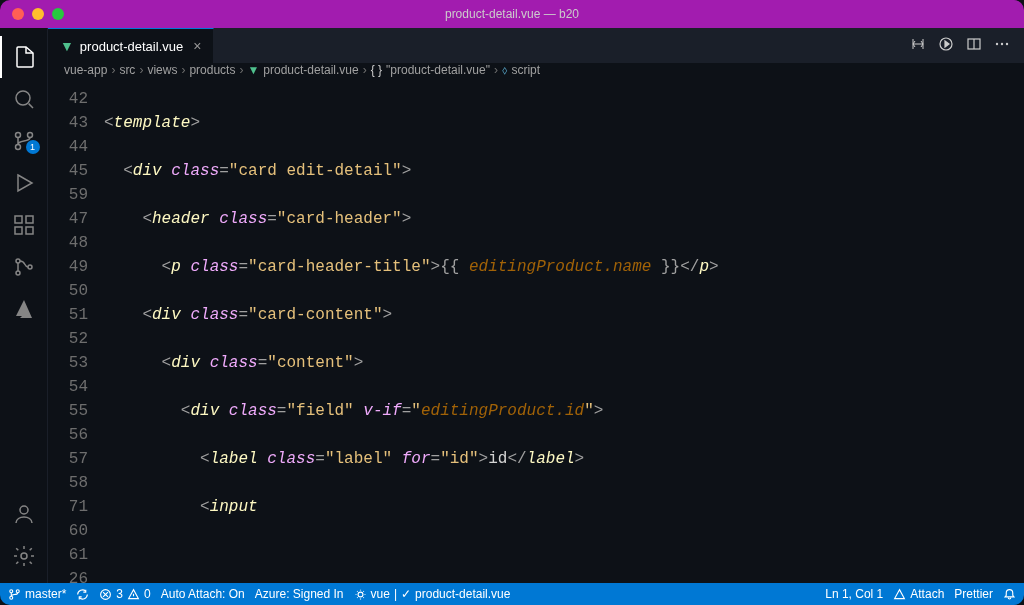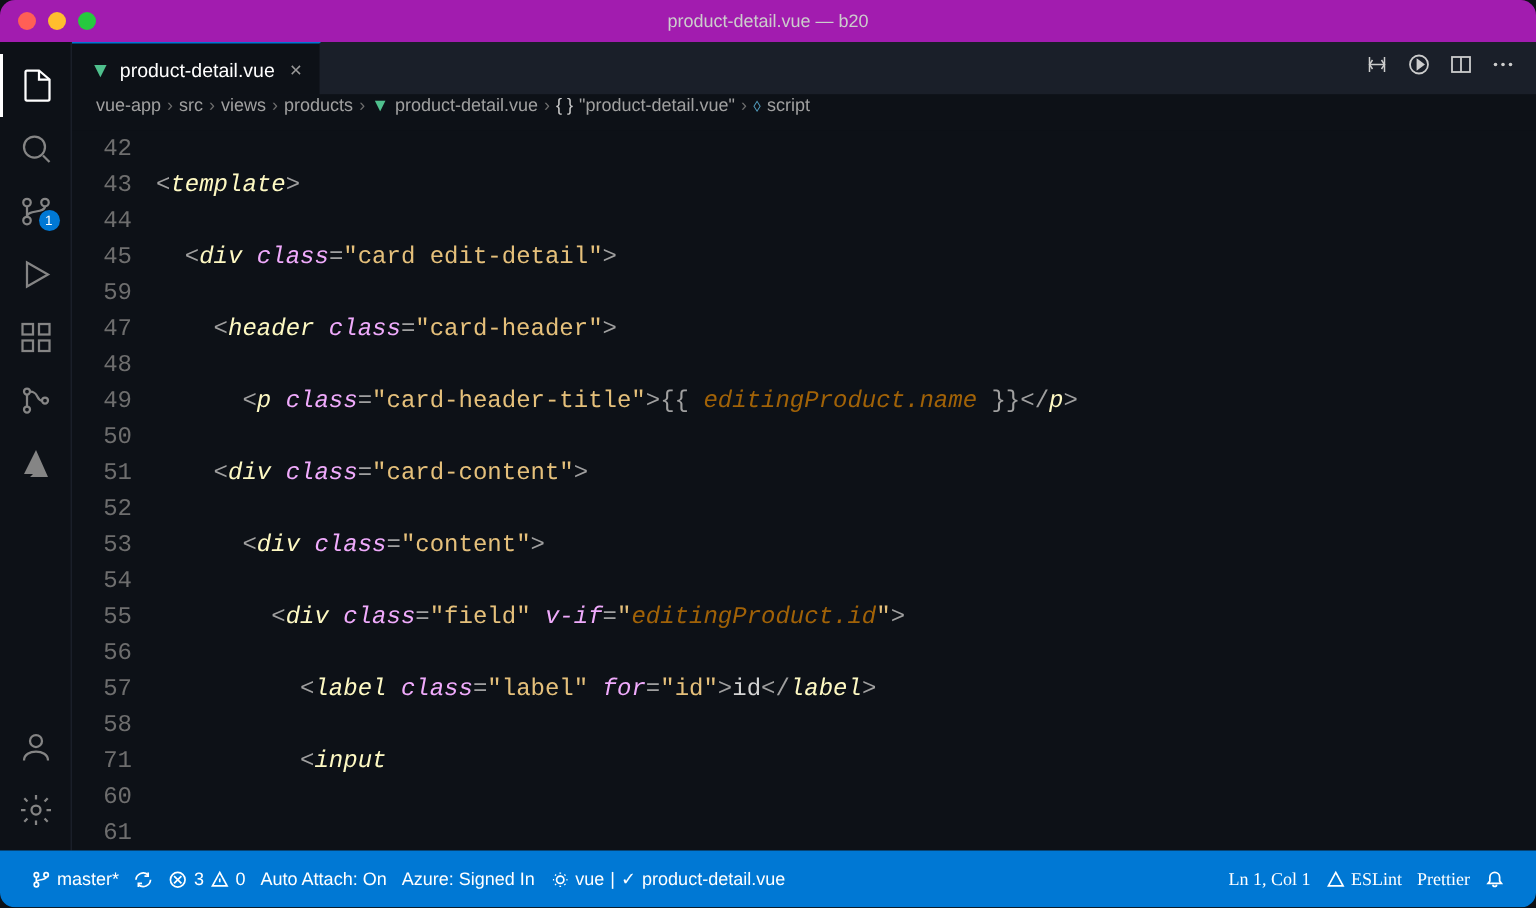--- a/index.html
+++ b/index.html
@@ -34,23 +34,23 @@
     .code-area { flex: 1; display: flex; overflow: hidden; font-family: Liberation Mono, monospace; font-size: 16px; line-height: 24px; }
     .gutter { width: 56px; text-align: right; padding-right: 16px; color: #6e6e6e; user-select: none; flex-shrink: 0; }
     .gutter .ln { height: 24px; }
     .code { flex: 1; white-space: pre; color: #d4d4d4; }
     .code .line { height: 24px; }
     .p-tag { color: #fef9c3; font-style: italic; }
     .p-attr { color: #f0abfc; font-style: italic; }
     .p-str { color: #e5c07b; }
     .p-punct { color: #a0a0a0; }
     .p-expr { color: #a16207; font-style: italic; }
-    .statusbar { height: 38px; background: #0078d4; display: flex; align-items: center; color: #ffffff; font-size: 12px; padding: 0 21px; flex-shrink: 0; }
+    .statusbar { height: 22px; background: #0078d4; display: flex; align-items: center; color: #ffffff; font-size: 12px; padding: 0 8px; flex-shrink: 0; }
     .status-left, .status-right { display: flex; align-items: center; gap: 10px; }
-    .status-right { margin-left: auto; font-family: Liberation Serif, serif; }
+    .status-right { margin-left: auto; }
     .status-item { display: flex; align-items: center; gap: 4px; }
     .status-item svg { width: 13px; height: 13px; }
   </style>
 </head>
 <body>
 
 <div class="window">
   <div class="titlebar">
     <div class="traffic-lights">
       <div class="traffic-light tl-red"></div>
@@ -268,21 +268,21 @@
       </div>
     </div>
     <div class="status-right">
       <div class="status-item">
           <span>Ln 1, Col 1</span>
         </div>
       <div class="status-item">
         <svg viewBox="0 0 16 16" fill="none" stroke="currentColor" stroke-width="1.4">
             <path d="M8 2l6 11H2L8 2z"></path>
           </svg>
-        <span>ESLint</span>
+        <span>Attach</span>
       </div>
       <div class="status-item">
           <span>Prettier</span>
         </div>
       <div class="status-item">
         <svg viewBox="0 0 16 16" fill="none" stroke="currentColor" stroke-width="1.4">
             <path d="M8 2a4 4 0 0 0-4 4v3l-1.5 2h11L12 9V6a4 4 0 0 0-4-4zM6.5 12a1.5 1.5 0 0 0 3 0"></path>
           </svg>
       </div>
     </div>

